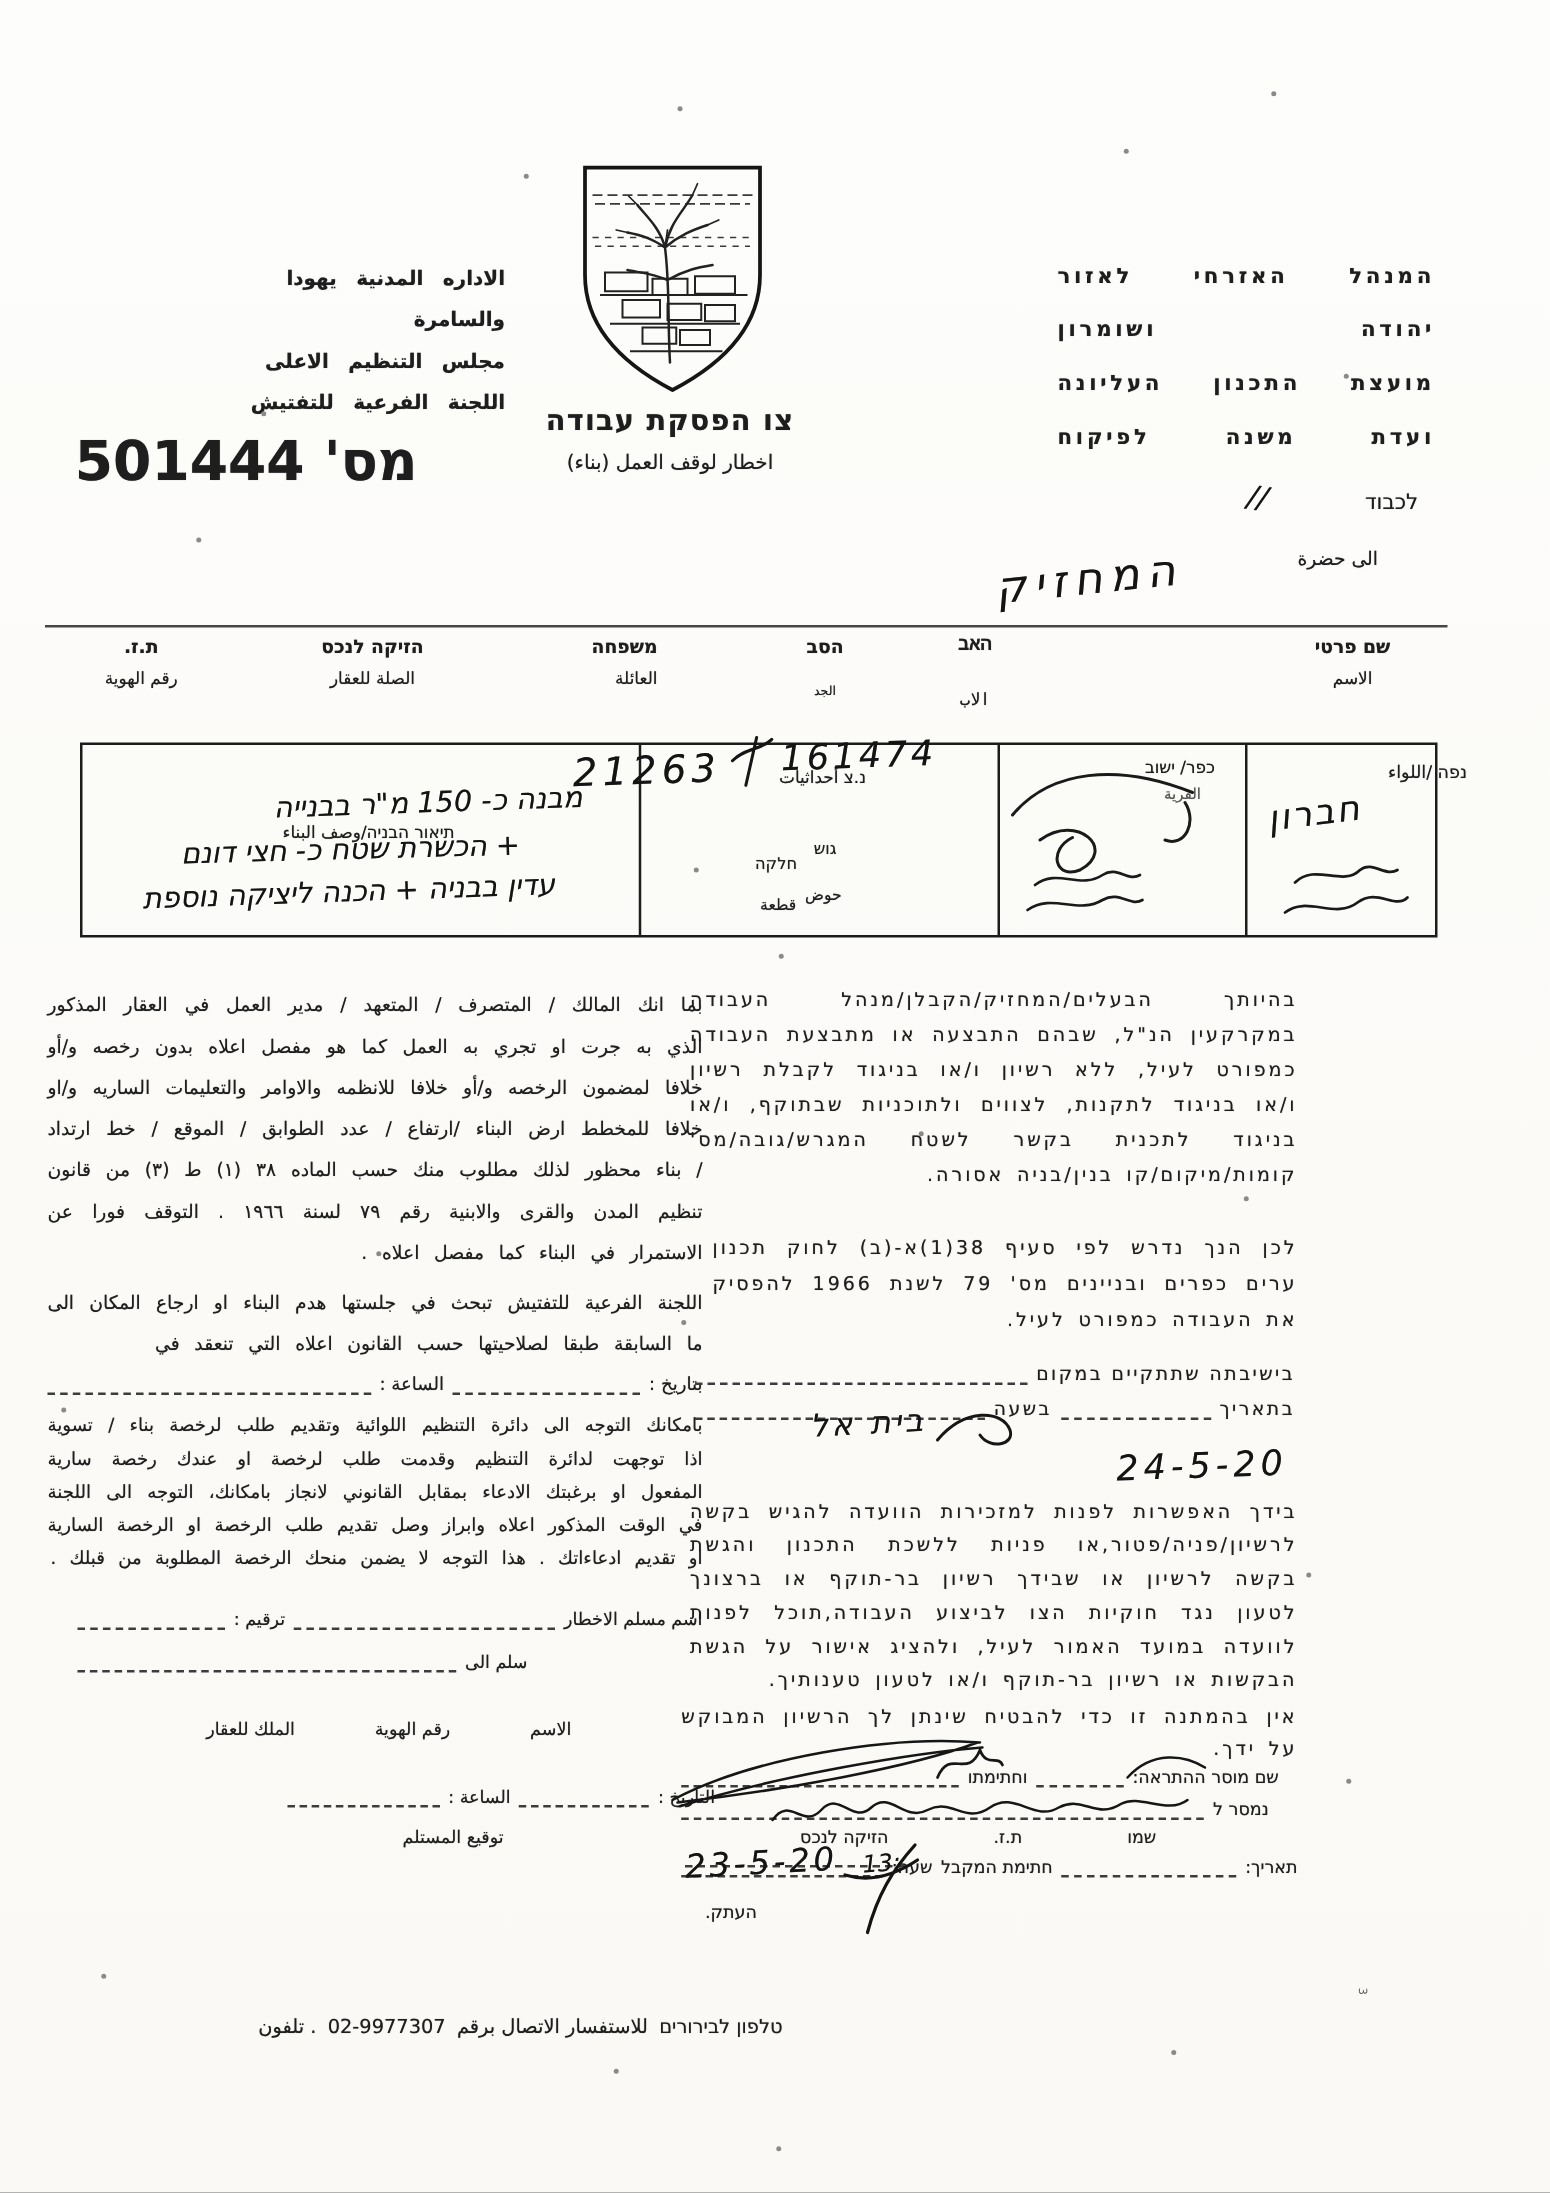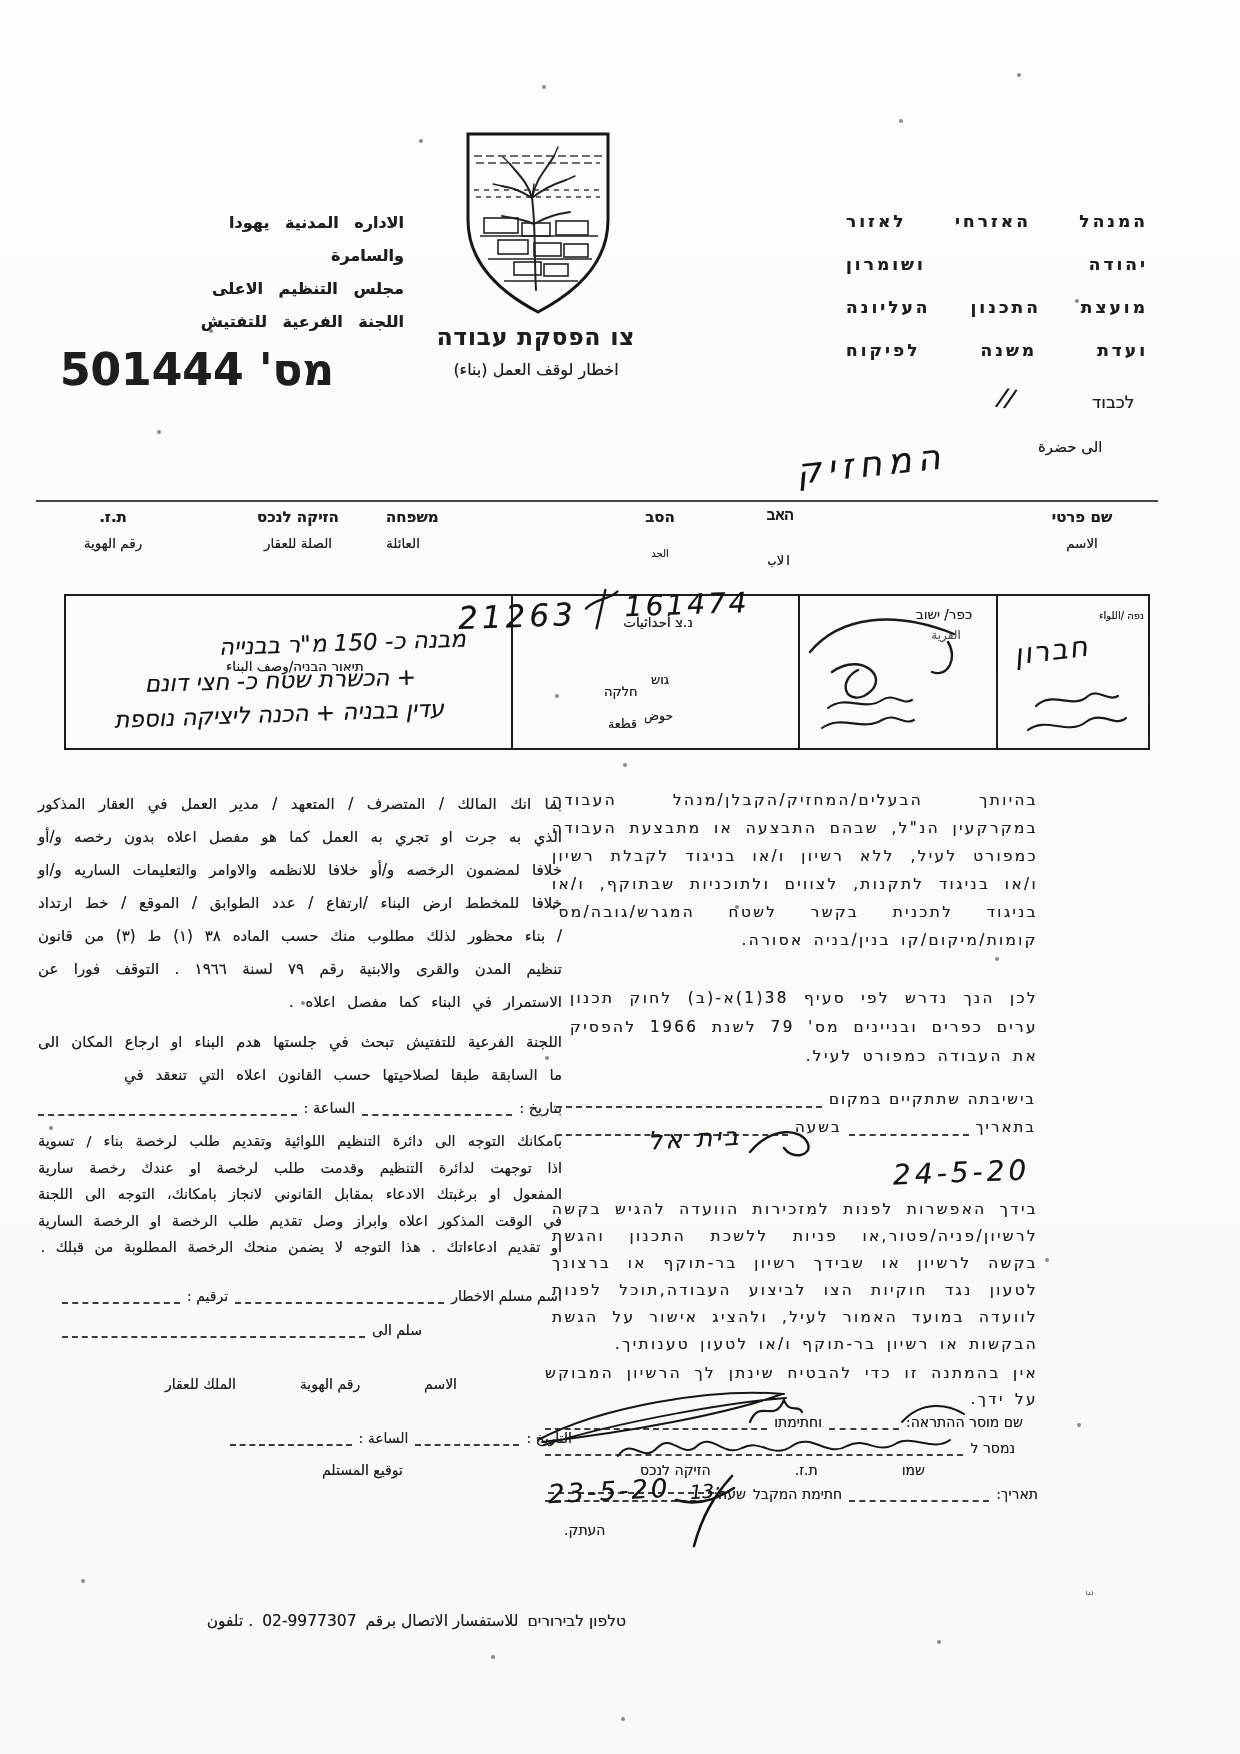--- a/index.html
+++ b/index.html
@@ -82,21 +82,21 @@
     <div class="rtl ink" style="font-size:13.5px;margin-top:9px;">الاسم</div>
   </div>
   <div class="abs" style="left:710px;top:508px;width:140px;text-align:center;font-family:Liberation Mono, monospace;">
     <div class="rtl ink" style="font-size:15px;font-weight:bold;">האב</div>
     <div class="rtl ink" style="font-size:13.5px;margin-top:27px;">الاب</div>
   </div>
   <div class="abs" style="left:590px;top:508px;width:140px;text-align:center;">
     <div class="rtl ink" style="font-size:15px;font-weight:bold;">הסב</div>
     <div class="rtl ink" style="font-size:10px;margin-top:22px;">الجد</div>
   </div>
-  <div class="abs" style="left:386px;top:508px;width:140px;text-align:left;">
+  <div class="abs" style="left:386px;top:508px;width:140px;text-align:right;">
     <div class="rtl ink" style="font-size:15px;font-weight:bold;">משפחה</div>
     <div class="rtl ink" style="font-size:13.5px;margin-top:9px;">العائلة</div>
   </div>
   <div class="abs" style="left:228px;top:508px;width:140px;text-align:center;">
     <div class="rtl ink" style="font-size:15px;font-weight:bold;">הזיקה לנכס</div>
     <div class="rtl ink" style="font-size:13.5px;margin-top:9px;">الصلة للعقار</div>
   </div>
   <div class="abs" style="left:43px;top:508px;width:140px;text-align:center;">
     <div class="rtl ink" style="font-size:15px;font-weight:bold;">ת.ז.</div>
     <div class="rtl ink" style="font-size:13.5px;margin-top:9px;">رقم الهوية</div>
@@ -104,21 +104,21 @@
 
   <div class="abs" style="left:64px;top:594px;width:1082px;height:152px;border:2.5px solid #1c1c1c;">
     <div class="abs" style="left:445px;top:0;bottom:0;border-left:2px solid #1c1c1c;"></div>
     <div class="abs" style="left:732px;top:0;bottom:0;border-left:2px solid #1c1c1c;"></div>
     <div class="abs" style="left:930px;top:0;bottom:0;border-left:2px solid #1c1c1c;"></div>
 
     <div class="abs rtl ink lbl" style="left:160px;top:14px;width:262px;text-align:left;font-size:13.5px;margin-top:48px;">תיאור הבניה/وصف البناء</div>
     <div class="abs rtl ink lbl" style="left:532px;top:18px;width:120px;text-align:center;font-size:13.5px;">נ.צ أحداثيات</div>
     <div class="abs rtl ink lbl" style="left:828px;top:10px;width:100px;text-align:center;font-size:13.5px;">כפר/ ישוב</div>
     <div class="abs rtl ink lbl" style="left:845px;top:32px;width:70px;text-align:center;font-size:12px;opacity:.75;">القرية</div>
-    <div class="abs rtl ink lbl" style="left:962px;top:14px;width:116px;text-align:right;font-size:10px;">נפה /اللواء</div>
+    <div class="abs rtl ink lbl" style="left:1018px;top:14px;width:116px;text-align:center;font-size:14px;">נפה /اللواء</div>
 
     <div class="abs rtl ink" style="left:585px;top:76px;font-size:13px;">גוש</div>
     <div class="abs rtl ink" style="left:578px;top:112px;font-size:12.5px;">حوض</div>
     <div class="abs rtl ink" style="left:538px;top:88px;font-size:13px;">חלקה</div>
     <div class="abs rtl ink" style="left:542px;top:120px;font-size:12.5px;">قطعة</div>
   </div>
 
   <div class="abs hw" style="left:458px;top:586px;transform:rotate(-2deg);">
     <span class="ltr" style="font-size:31px;letter-spacing:4px;">21263</span>
     <svg width="38" height="46" style="vertical-align:-8px;">

